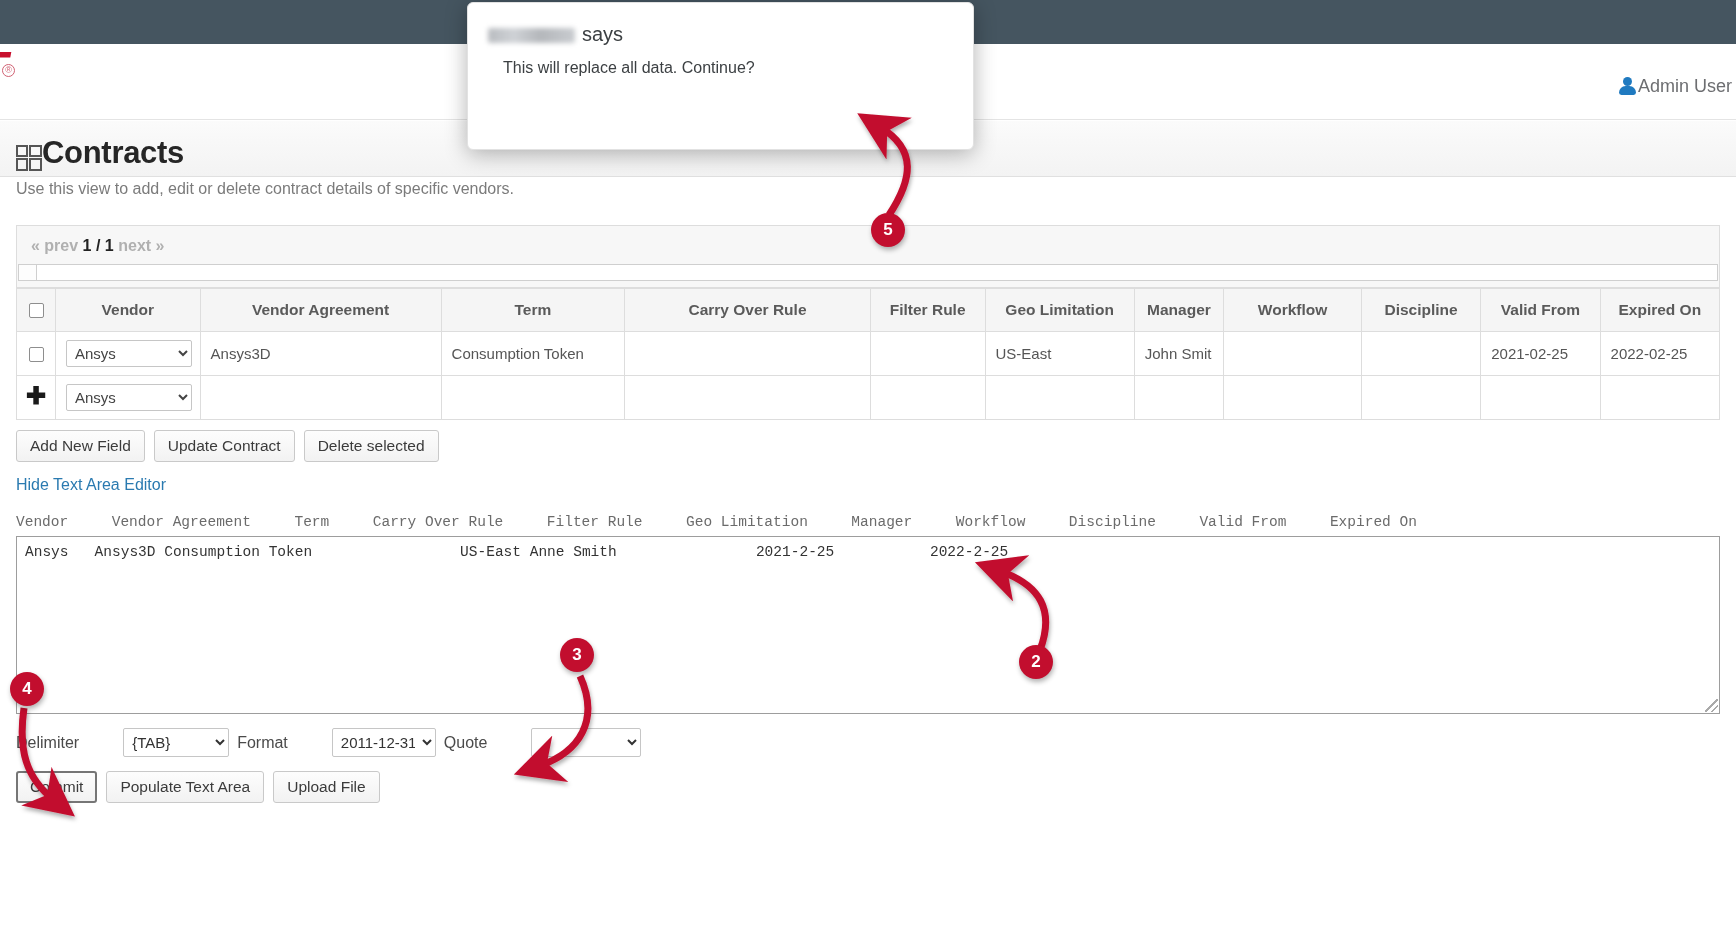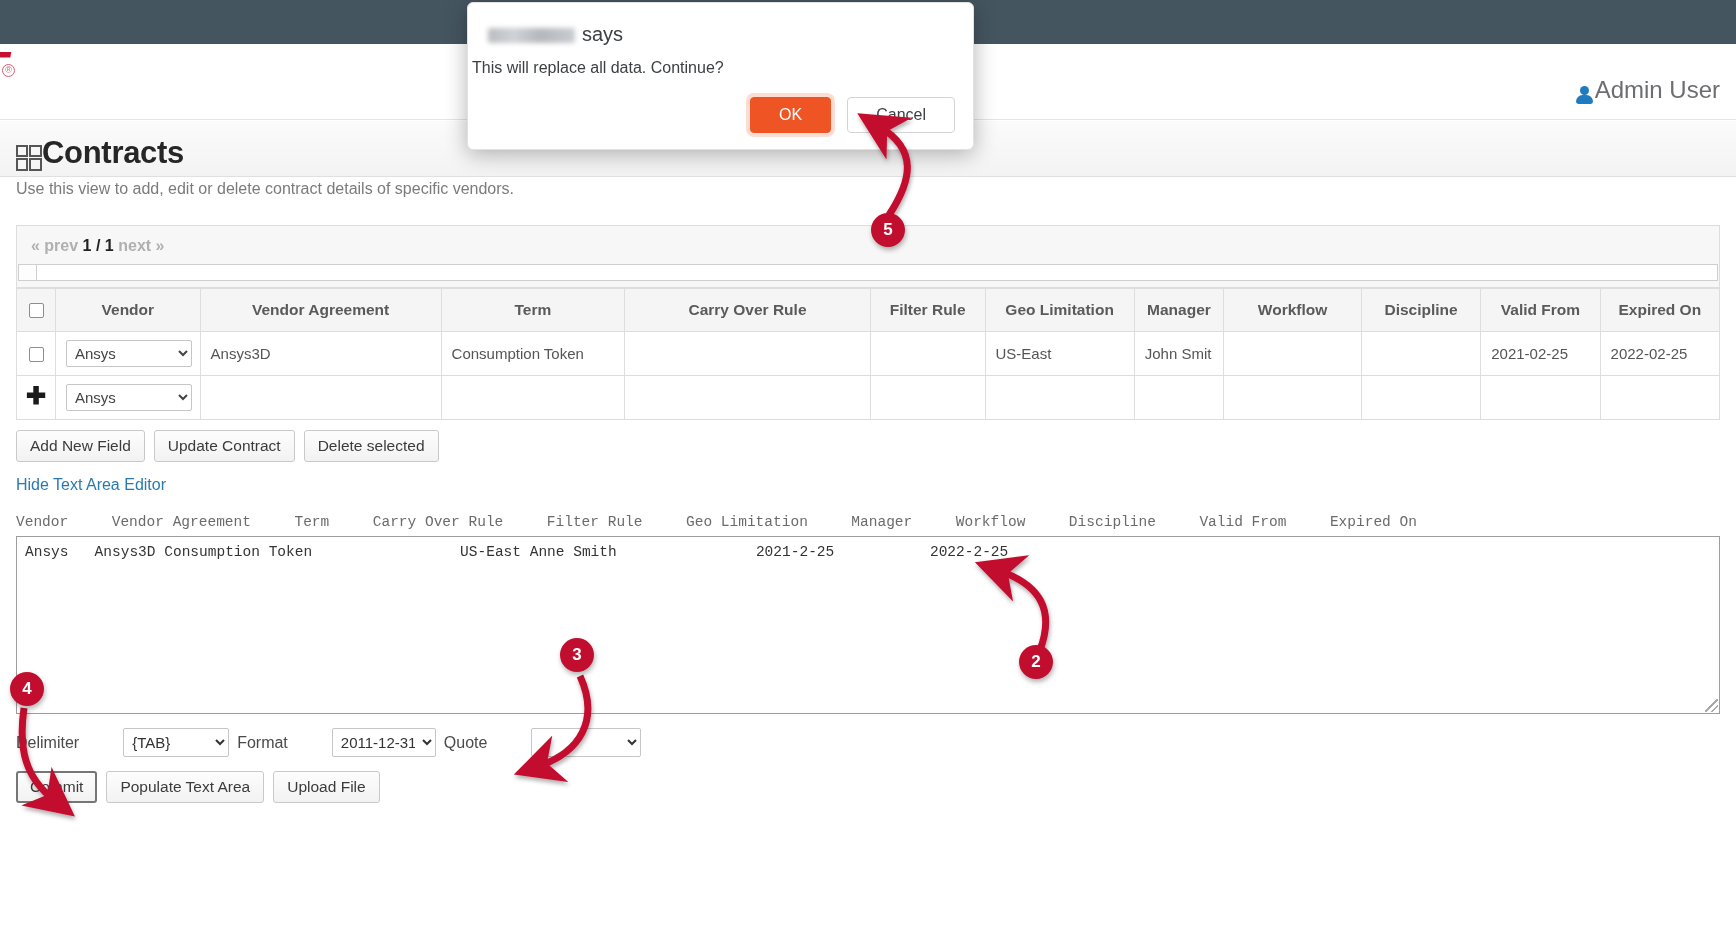--- a/index.html
+++ b/index.html
@@ -38,23 +38,23 @@
     letter-spacing:-2px;
     position:absolute; left:0; top:-4px;
   }
   .logo-r {
     position:absolute; left:30px; top:12px;
     width:13px; height:13px; border:1.5px solid #d06072; border-radius:50%;
     color:#d06072; font-size:9px; line-height:10px; text-align:center;
   }
   .logo-r span { font-size:9px; }
   .user-area {
-    position:absolute; right:16px; top:76px;
-    display:flex; align-items:flex-end; gap:2px;
-    color:#6d6e71; font-size:24px;
+    position:absolute; right:4px; top:76px;
+    display:flex; align-items:flex-start; gap:2px;
+    color:#6d6e71; font-size:18px;
   }
   .user-icon { width:17px; height:19px; position:relative; display:inline-block; }
   .user-icon .head {
     position:absolute; left:4px; top:1px; width:9px; height:9px;
     background:#1f7ac0; border-radius:50%;
   }
   .user-icon .body {
     position:absolute; left:0px; top:10px; width:17px; height:9px;
     background:#1f7ac0; border-radius:8px 8px 3px 3px;
   }
@@ -214,21 +214,21 @@
   .dlg-title {
     position:absolute; left:20px; top:20px;
     font-size:20px; color:#3c4043; display:flex; align-items:baseline; gap:7px;
   }
   .dlg-host {
     display:inline-block; width:87px; height:15px;
     background:linear-gradient(90deg,#b9bcc0,#cfd2d6 30%,#b4b7bb 60%,#c9ccd0);
     filter:blur(2.5px); border-radius:2px; position:relative; top:2px;
   }
   .dlg-msg {
-    position:absolute; left:4px; top:56px;
+    position:absolute; left:35px; top:56px;
     font-size:16px; color:#3c4043;
   }
   .dlg-buttons {
     position:absolute; right:18px; bottom:16px; display:flex; gap:16px;
   }
   .dlg-btn {
     font-family:"Liberation Sans", sans-serif;
     font-size:16px; padding:8px 28px; border-radius:4px; cursor:pointer;
     border:1px solid #d4d4d4; background:#fff; color:#3c4043;
   }
@@ -412,24 +412,20 @@
       <button class="btn">Upload File</button>
     </div>
   </div>
 
   <div class="dialog">
     <div class="dlg-title">
       <span class="dlg-host"></span>
       <span>says</span>
     </div>
     <div class="dlg-msg">This will replace all data. Continue?</div>
-    <div class="dlg-buttons">
-      <button class="dlg-btn ok">OK</button>
-      <button class="dlg-btn">Cancel</button>
-    </div>
   </div>
 
   <svg class="anno" viewBox="0 0 1736 940">
     <defs>
       <filter id="ds" x="-40%" y="-40%" width="190%" height="190%">
         <feDropShadow dx="1" dy="3" stdDeviation="2.2" flood-color="#000" flood-opacity="0.32"></feDropShadow>
       </filter>
       <marker id="ah" markerWidth="7" markerHeight="7" refX="3.2" refY="3.5" orient="auto">
         <path d="M0,0 L7,3.5 L0,7 L2,3.5 z" fill="#c20e2e"></path>
       </marker>

